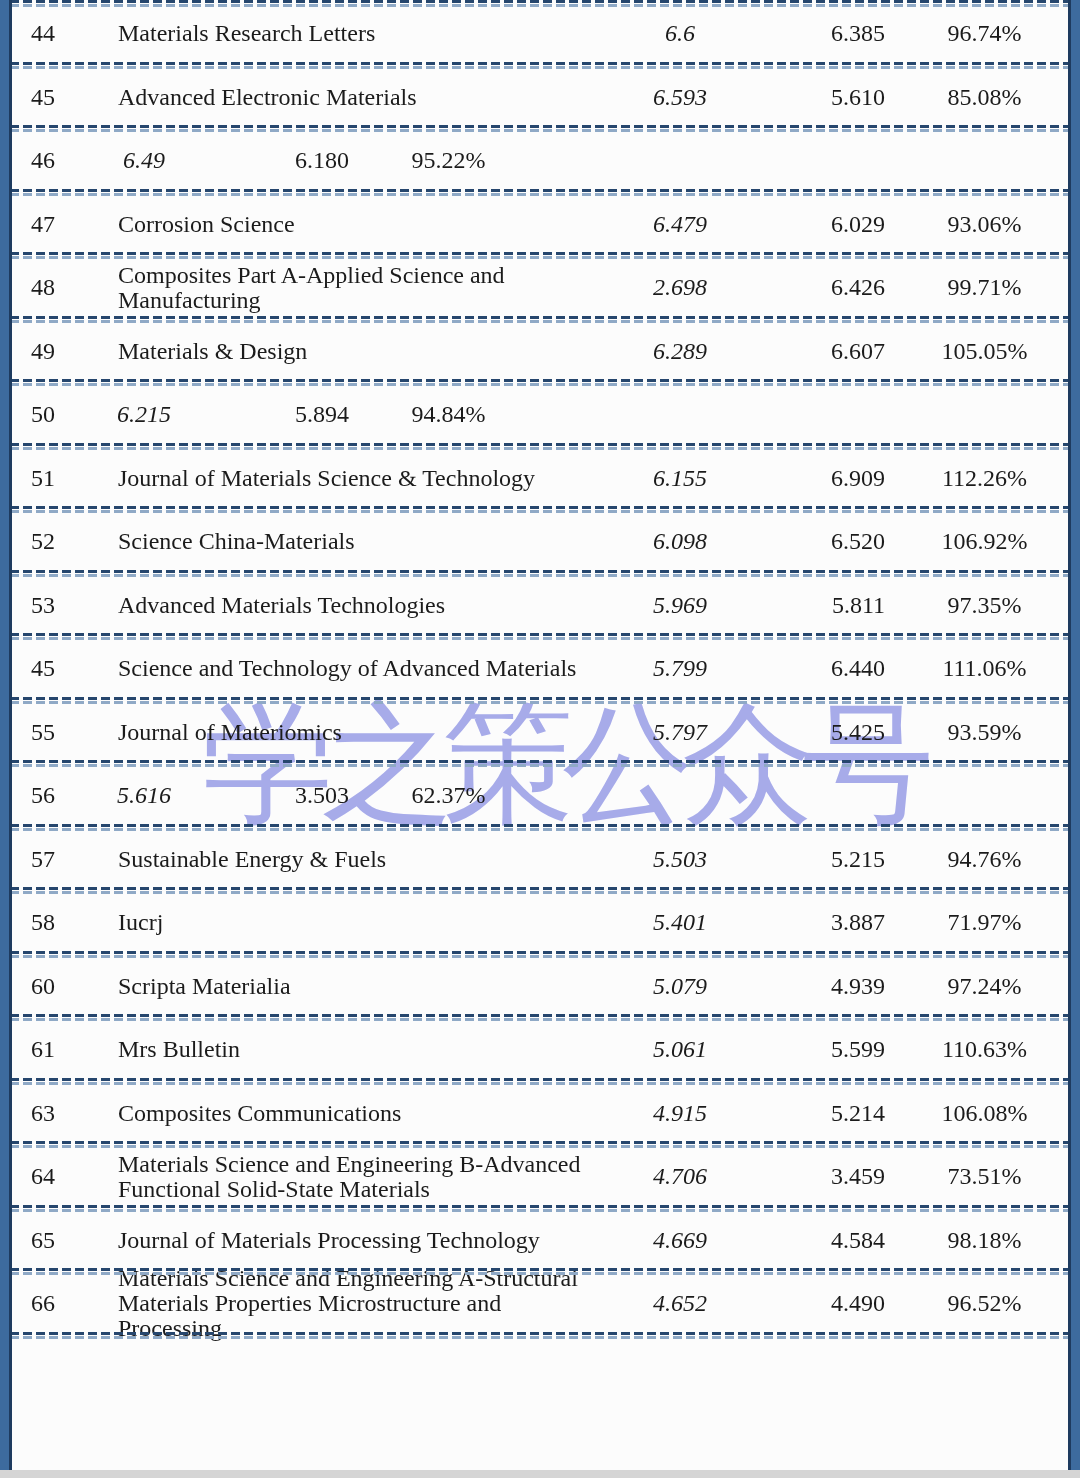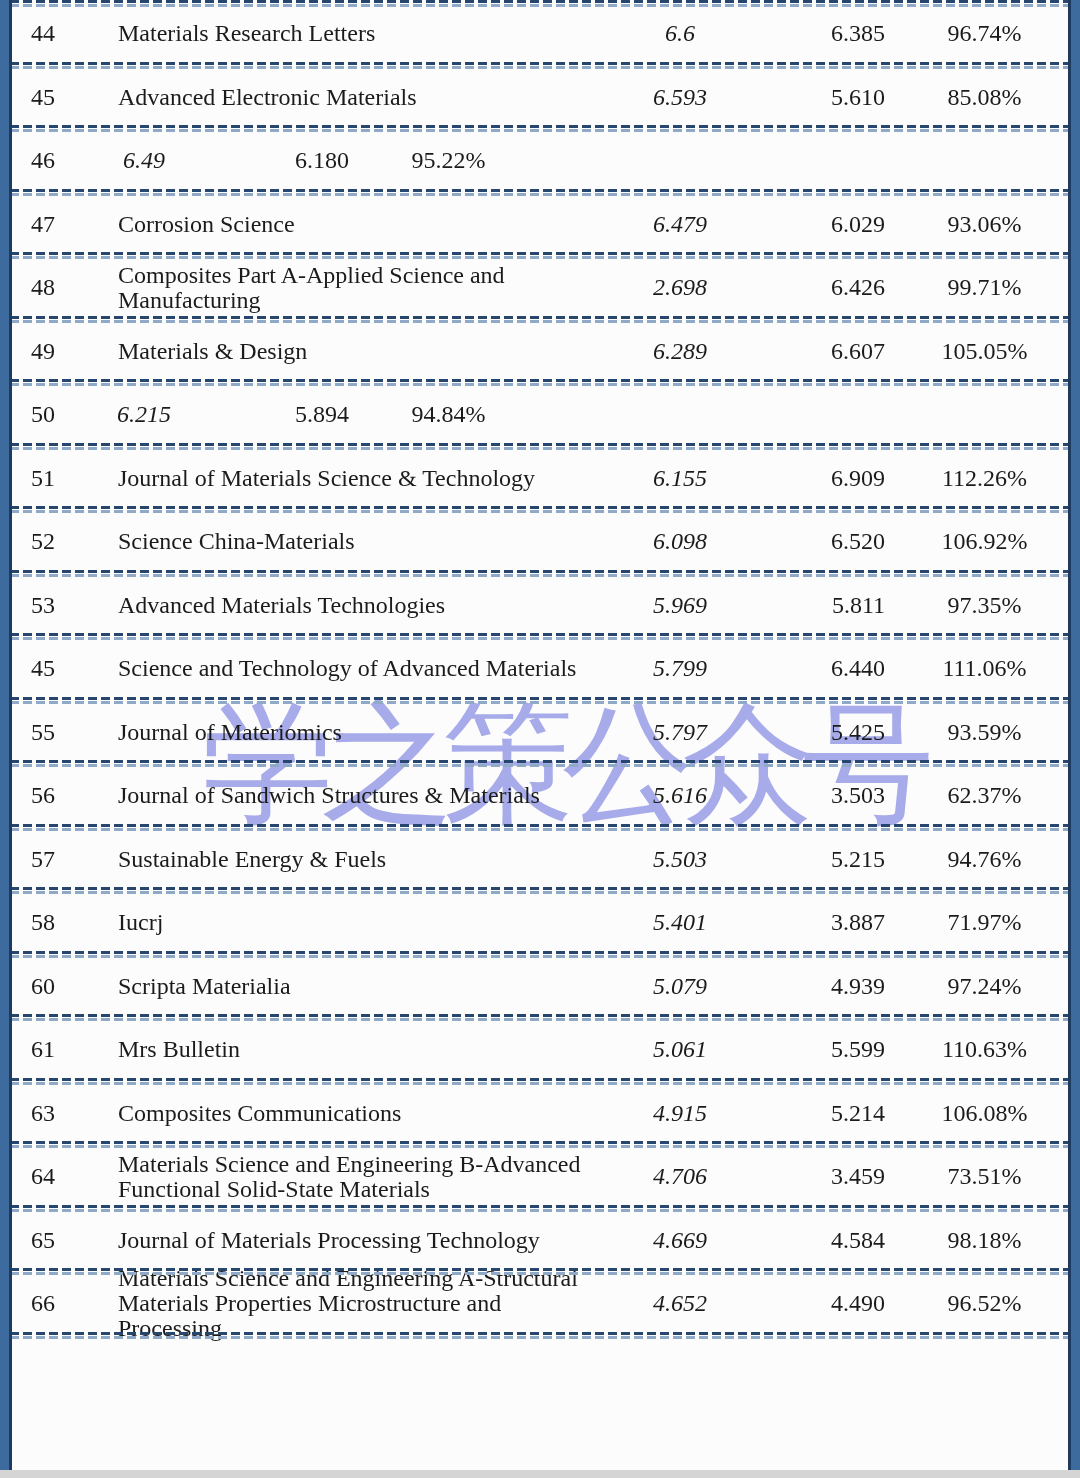--- a/index.html
+++ b/index.html
@@ -159,21 +159,20 @@
       <div class="row">
     <div class="cell rank">55</div>
     <div class="cell name">Journal of Materiomics</div>
     <div class="cell v1">5.797</div>
     <div class="cell v2">5.425</div>
     <div class="cell pct">93.59%</div>
     <div class="sep rowsep"></div>
   </div>
       <div class="row">
     <div class="cell rank">56</div>
-    <div class="cell name">Journal of Sandwich Structures &amp; Materials</div>
     <div class="cell v1">5.616</div>
     <div class="cell v2">3.503</div>
     <div class="cell pct">62.37%</div>
     <div class="sep rowsep"></div>
   </div>
       <div class="row">
     <div class="cell rank">57</div>
     <div class="cell name">Sustainable Energy &amp; Fuels</div>
     <div class="cell v1">5.503</div>
     <div class="cell v2">5.215</div>

